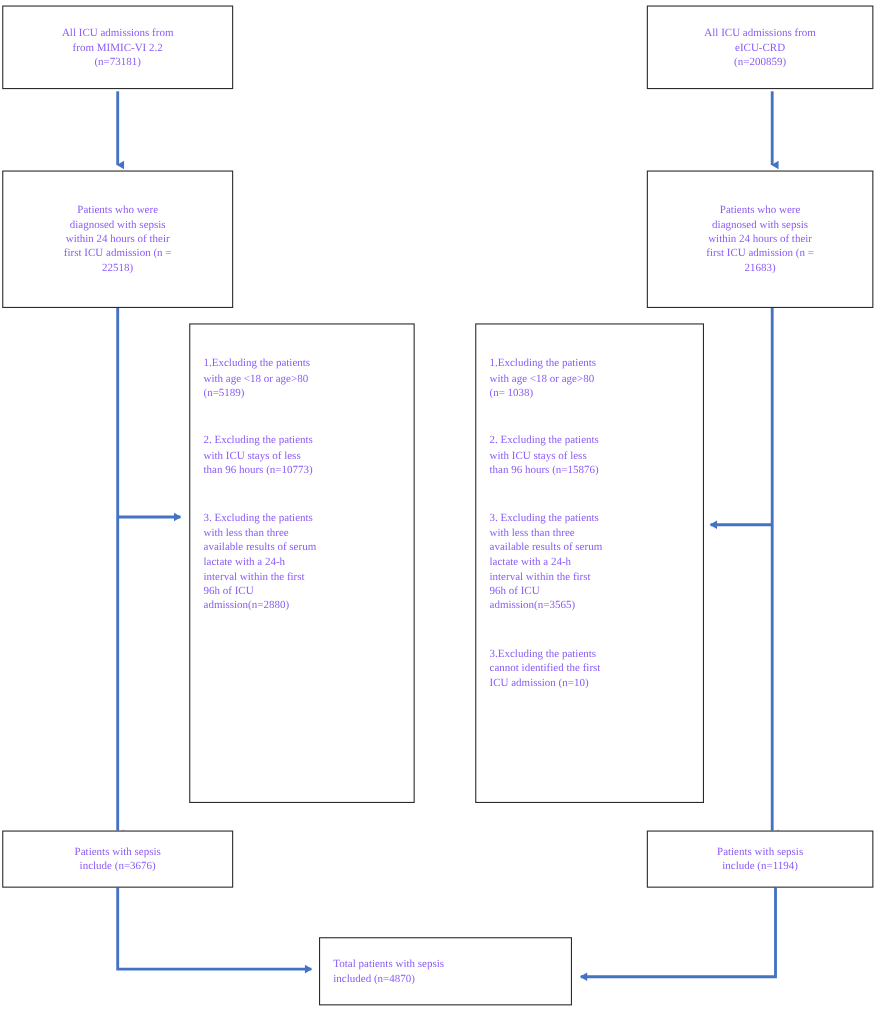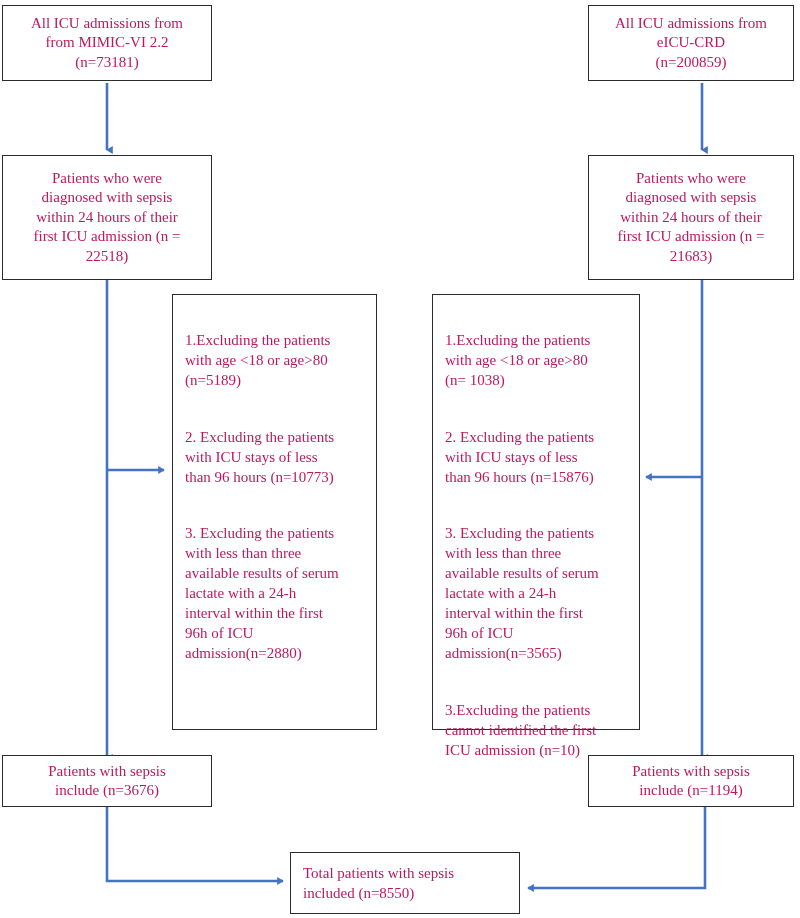--- a/index.html
+++ b/index.html
@@ -14,22 +14,22 @@
     height: 918px;
     background: #ffffff;
     font-family: "Liberation Serif", "DejaVu Serif", serif;
     overflow: hidden;
   }
   .box {
     position: absolute;
     box-sizing: border-box;
     border: 1.6px solid #2b2b2b;
     background: #ffffff;
-    color: #be185d;
-    font-size: 15px;
+    color: #8b5cf6;
+    font-size: 10px;
     line-height: 1.30;
     display: flex;
     align-items: center;
     justify-content: center;
     padding: 4px 8px;
     white-space: pre-line;
     z-index: 3;
   }
   .box.center-text { text-align: center; }
   .box.left-text {
@@ -146,15 +146,15 @@
       <div class="excl-item">3.Excluding the patients
 cannot identified the first
 ICU admission (n=10)</div>
     </div>
   </div>
 
   <div class="box center-text" style="left:588px; top:755px; width:206px; height:52px;">Patients with sepsis
 include (n=1194)</div>
 
   <div class="box left-text" style="left:290px; top:852px; width:230px; height:62px; padding:9px 10px 8px 12px; align-items:center;">Total patients with sepsis
-included (n=8550)</div>
+included (n=4870)</div>
 
 </div>
 
 </body></html>

